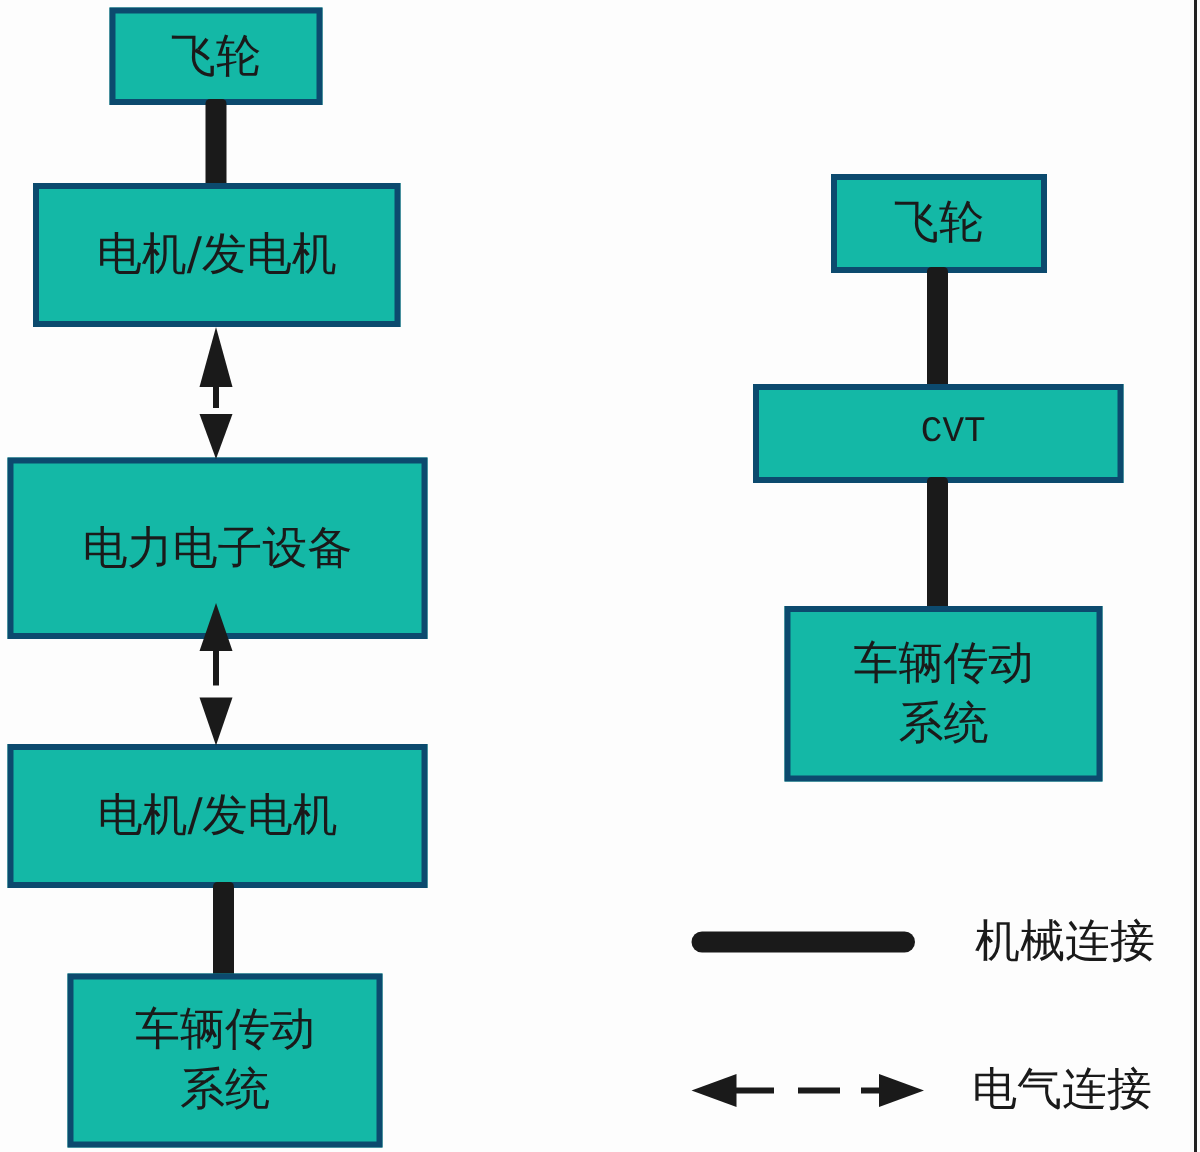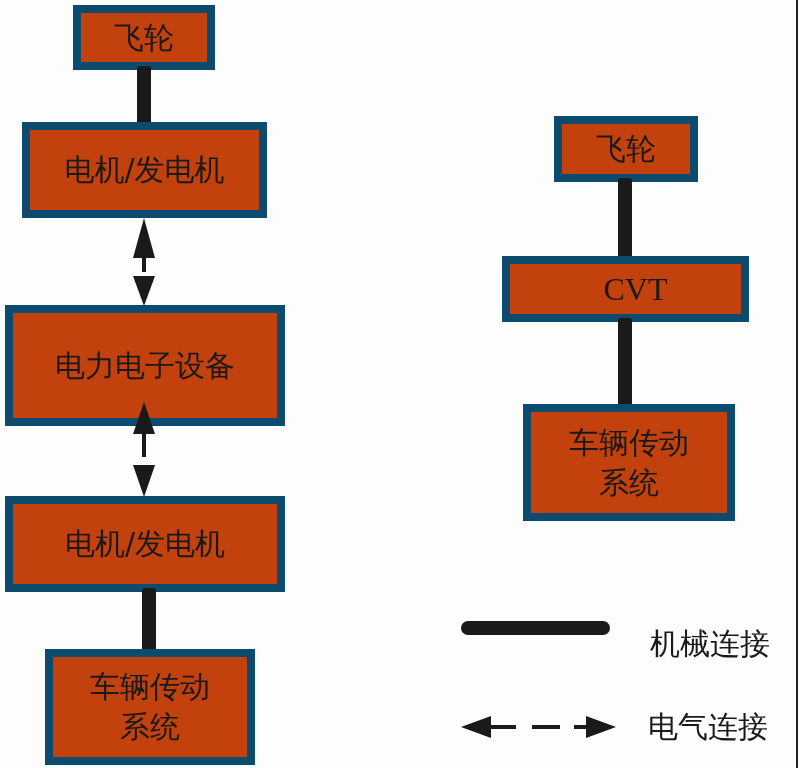--- a/index.html
+++ b/index.html
@@ -1,23 +1,23 @@
 <!DOCTYPE html>
 <html><head>
   <meta charset="utf-8">
   <style>
     html, body { margin: 0; padding: 0; background: #fdfdfd; }
     body { width: 800px; height: 768px; position: relative; overflow: hidden; font-family: "DejaVu Sans", "Liberation Sans", sans-serif; color: #1a1a1a; }
-    .box { position: absolute; box-sizing: border-box; border: 8px solid #0c4a6e; background: #c2410c; display: flex; align-items: center; justify-content: center; flex-direction: column; font-size: 30px; line-height: 40px; text-align: center; }
+    .box { position: absolute; box-sizing: border-box; border: 4px solid #0c4a6e; background: #14b8a6; display: flex; align-items: center; justify-content: center; flex-direction: column; font-size: 30px; line-height: 40px; text-align: center; }
     .box span { display: block; }
     .mech { position: absolute; background: #1a1a1a; width: 14px; border-radius: 3px; }
     .right-edge { position: absolute; left: 796px; top: 0; width: 2px; height: 768px; background: #222; }
     svg.overlay { position: absolute; left: 0; top: 0; width: 800px; height: 768px; pointer-events: none; }
     .legend-label { position: absolute; font-size: 30px; line-height: 36px; white-space: nowrap; }
-    .cvt-text { font-family: Liberation Serif, serif; font-size: 32px; margin-left: 20px; }
+    .cvt-text { font-family: Liberation Mono, monospace; font-size: 24px; margin-left: 20px; }
   </style>
 </head>
 <body>
 
 <div class="right-edge"></div>
 
 <div class="box" style="left:73px;top:5px;width:142px;height:65px;">
   <span>飞轮</span>
 </div>
 <div class="mech" style="left:137px;top:66px;height:60px;"></div>
@@ -71,14 +71,14 @@
 
   <g fill="#1a1a1a" stroke="#1a1a1a">
     <polygon points="461,727 491,716 491,738" stroke="none"></polygon>
     <line x1="489" y1="727" x2="516" y2="727" stroke-width="4"></line>
     <line x1="532" y1="727" x2="560" y2="727" stroke-width="4"></line>
     <line x1="574" y1="727" x2="590" y2="727" stroke-width="4"></line>
     <polygon points="616,727 586,716 586,738" stroke="none"></polygon>
   </g>
 </svg>
 
-<div class="legend-label" style="left:650px;top:626px;">机械连接</div>
+<div class="legend-label" style="left:650px;top:610px;">机械连接</div>
 <div class="legend-label" style="left:648px;top:709px;">电气连接</div>
 
 </body></html>

